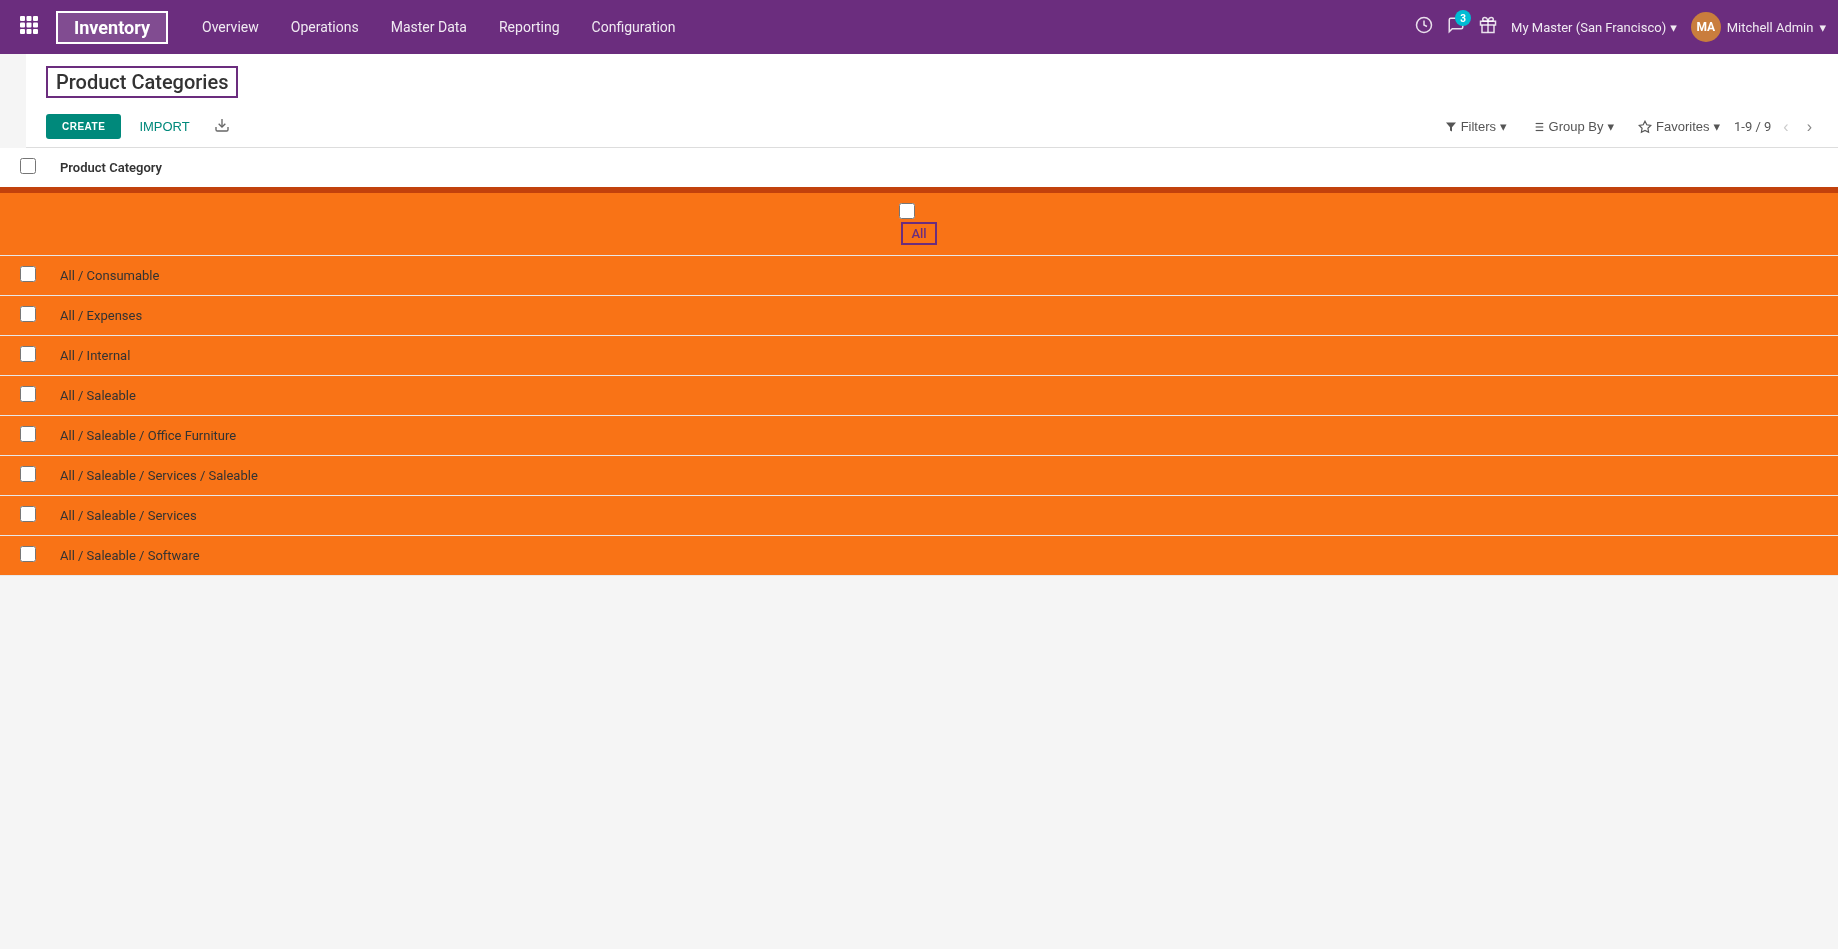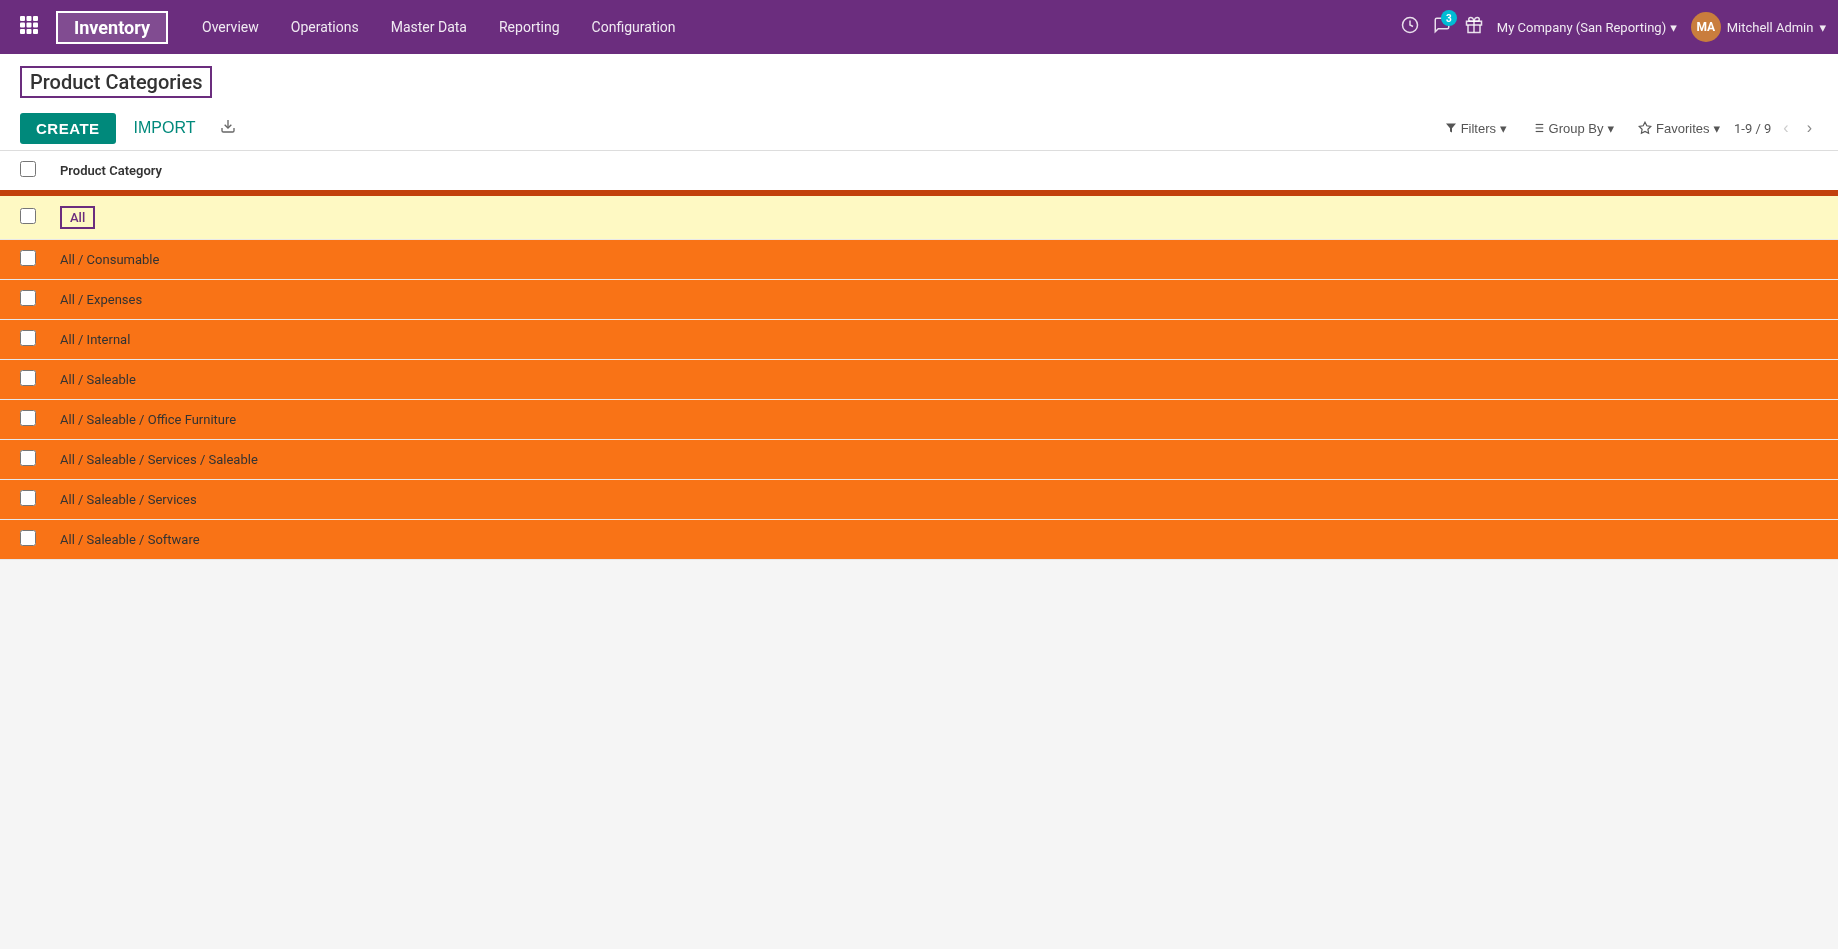--- a/index.html
+++ b/index.html
@@ -106,32 +106,32 @@
       color: #333;
       border: 2px solid #6b2d7e;
       padding: 2px 8px;
       display: inline-block;
     }
     .btn-create {
       background: #00897b;
       color: white;
       border: none;
       padding: 7px 16px;
-      font-size: 15px;
+      font-size: 10px;
       font-weight: bold;
       cursor: pointer;
       border-radius: 3px;
       letter-spacing: 0.5px;
     }
     .btn-import {
       background: transparent;
       color: #00897b;
       border: none;
       padding: 7px 10px;
-      font-size: 16px;
+      font-size: 13px;
       font-weight: 500;
       cursor: pointer;
       border-radius: 3px;
     }
     .download-icon {
       color: #666;
       cursor: pointer;
       font-size: 16px;
       padding: 4px 6px;
     }
@@ -208,21 +208,21 @@
       color: #333;
     }
     .table-row {
       display: flex;
       align-items: center;
       padding: 10px 20px;
       border-bottom: 1px solid #e8e8e8;
       background: #f97316;
       cursor: pointer;
     }
-    .table-row.selected { background: #fef9c3; }
+    .table-row.selected { background: #f97316; flex-direction: column; }
     .row-checkbox {
       width: 30px;
       margin-right: 10px;
       flex-shrink: 0;
     }
     .row-text {
       font-size: 13px;
       color: #333;
     }
     .row-text.highlighted {
@@ -236,20 +236,21 @@
     input[type="checkbox"] {
       width: 16px;
       height: 16px;
       cursor: pointer;
       accent-color: #00897b;
     }
 
     
     .top-section {
       background: #c4b5fd;
+      margin-left: 26px;
     }
     .header-bar {
       display: flex;
       align-items: center;
       padding: 12px 20px 8px 20px;
       gap: 16px;
       background: white;
     }
     .action-bar {
       display: flex;
@@ -312,21 +313,21 @@
       <svg width="18" height="18" viewBox="0 0 24 24" fill="none" stroke="rgba(255,255,255,0.85)" stroke-width="2">
         <polyline points="20,12 20,22 4,22 4,12"></polyline>
         <rect x="2" y="7" width="20" height="5"></rect>
         <line x1="12" y1="22" x2="12" y2="7"></line>
         <path d="M12 7H7.5a2.5 2.5 0 0 1 0-5C11 2 12 7 12 7z"></path>
         <path d="M12 7h4.5a2.5 2.5 0 0 0 0-5C13 2 12 7 12 7z"></path>
       </svg>
     </span>
 
     <span class="navbar-company">
-      <span>My Company (San Reporting)</span>
+      <span>My Master (San Francisco)</span>
       <span>▾</span>
     </span>
 
     <span class="navbar-user">
       <span class="avatar">MA</span>
       <span>Mitchell Admin</span>
       <span>▾</span>
     </span>
   </div>
 </nav>

